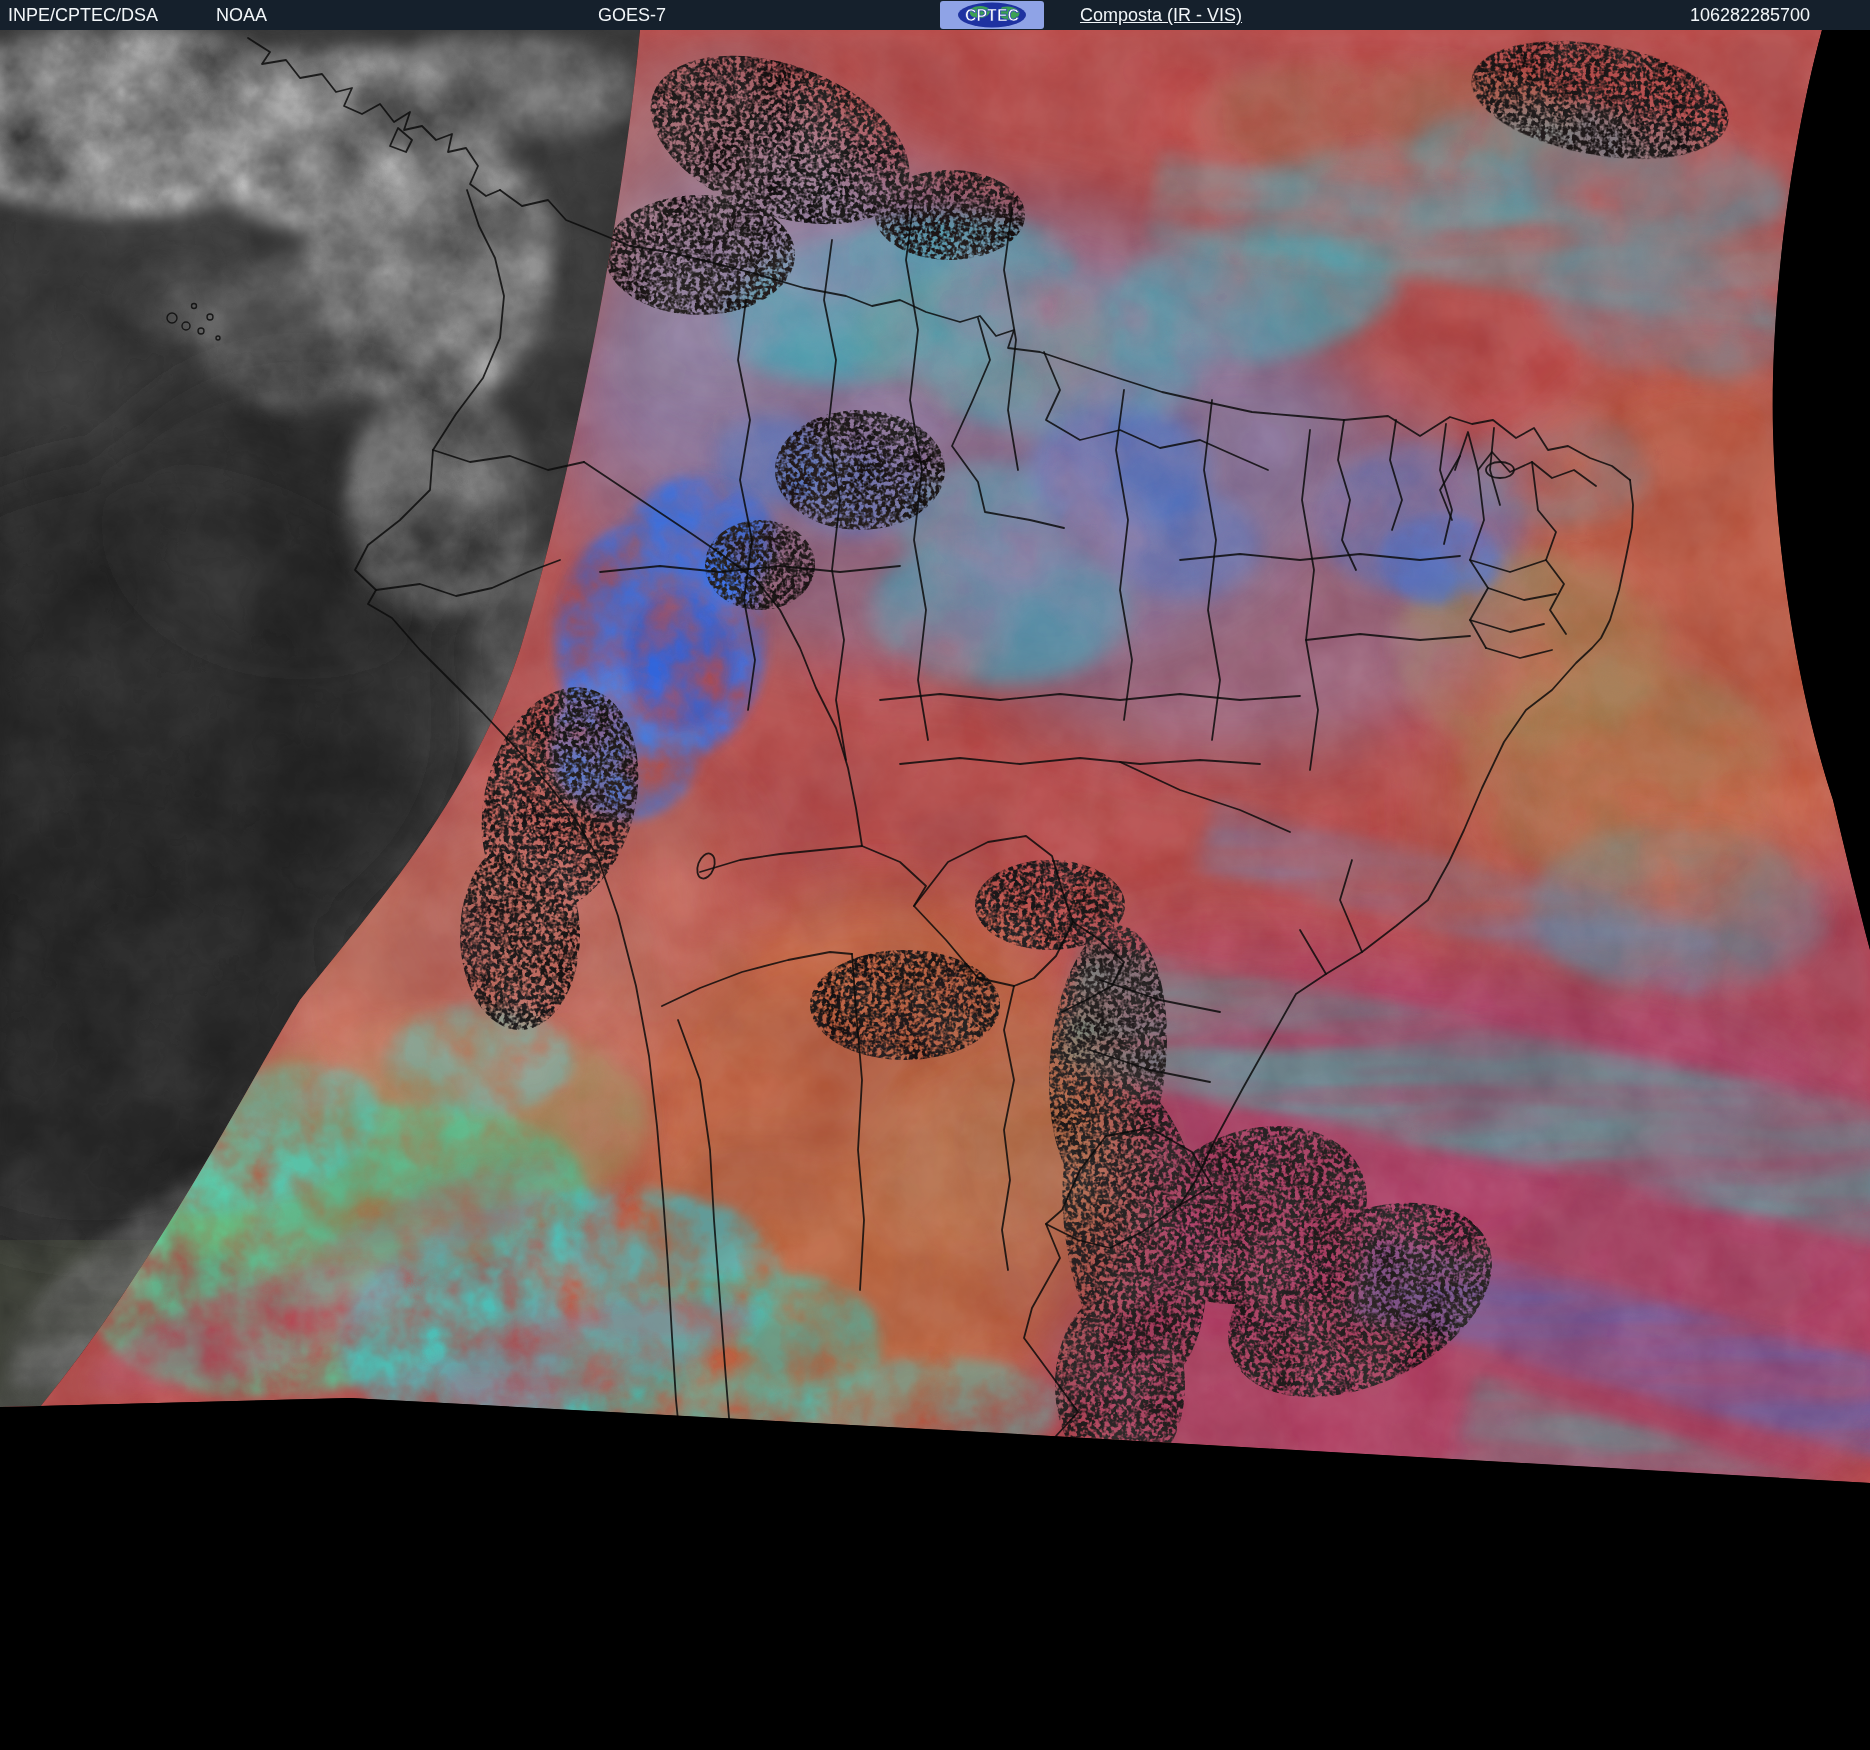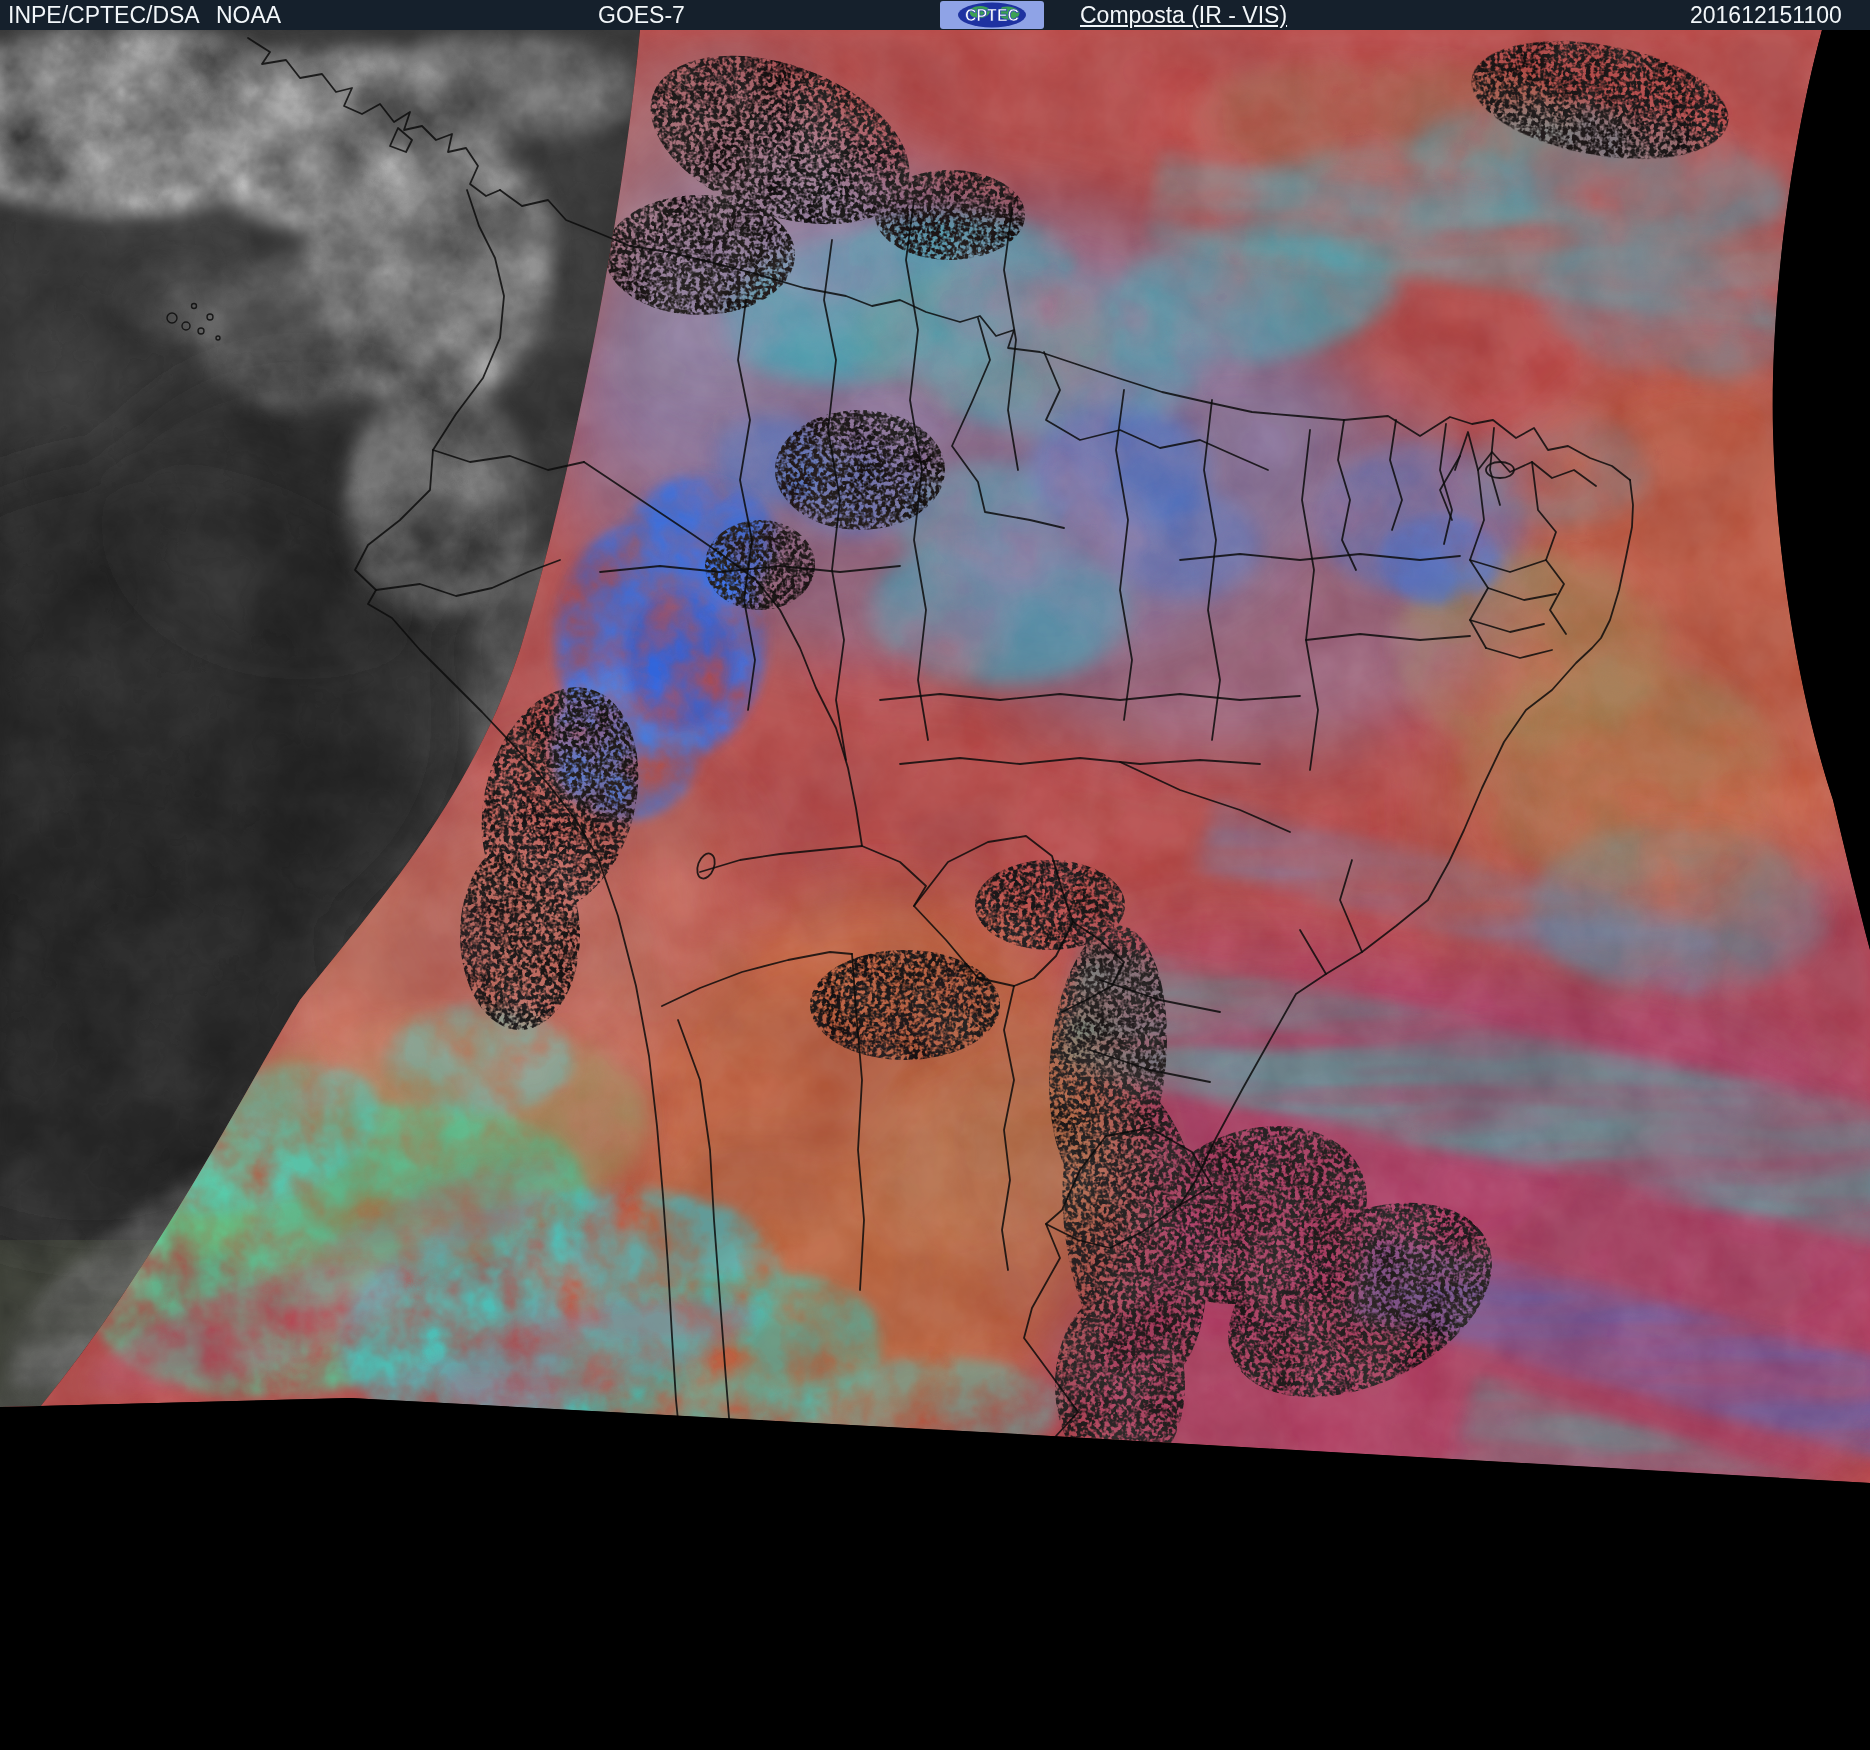--- a/index.html
+++ b/index.html
@@ -1,21 +1,21 @@
 <!DOCTYPE html>
 <html><head>
 <meta charset="utf-8">
 <style>
   html,body{margin:0;padding:0;background:#000;}
   #stage{position:relative;width:1870px;height:1750px;overflow:hidden;background:#000;
          font-family:"Liberation Sans",sans-serif;}
   #satmap{position:absolute;left:0;top:0;}
   #topbar{position:absolute;left:0;top:0;width:1870px;height:30px;background:#15202c;z-index:10;}
   #topbar .lbl{position:absolute;top:0;height:30px;line-height:31px;color:#f2f6f9;
-               font-size:23px;white-space:nowrap;}
+               font-size:18px;white-space:nowrap;}
   #lbl-agency{left:8px;}
   #lbl-noaa{left:216px;}
   #lbl-sat{left:598px;}
   #lbl-product{left:1080px;text-decoration:underline;}
   #lbl-time{left:1690px;}
   #logo{position:absolute;left:940px;top:1px;width:104px;height:28px;z-index:11;}
 </style>
 </head>
 <body>
 
@@ -274,21 +274,21 @@
 
   <path d="M1822,30 C1792,140 1770,300 1773,430 C1776,560 1800,700 1833,800 C1845,850 1858,905 1870,950 L1870,30 Z" fill="#000"></path>
   <path d="M0,1407 L350,1398 L1000,1433 L1870,1483 L1870,1750 L0,1750 Z" fill="#000"></path>
 </svg>
 
 <div id="topbar" style="background: rgb(21, 32, 44);">
   <span id="lbl-agency" class="lbl">INPE/CPTEC/DSA</span>
   <span id="lbl-noaa" class="lbl">NOAA</span>
   <span id="lbl-sat" class="lbl">GOES-7</span>
   <span id="lbl-product" class="lbl">Composta (IR - VIS)</span>
-  <span id="lbl-time" class="lbl">201612151100</span>
+  <span id="lbl-time" class="lbl">106282285700</span>
 </div>
 
 <div id="logo">
   <svg width="104" height="28" viewBox="0 0 104 28">
     <rect x="0" y="0" width="104" height="28" rx="3" fill="#8fa3e6"></rect>
     <ellipse cx="52" cy="14" rx="34" ry="12.5" fill="#1e32a0"></ellipse>
     <path d="M30,8 q8,-5 16,-2 q6,2 3,7 q-4,5 -12,4 q-9,-1 -7,-9 Z M62,6 q10,-2 16,3 q4,4 -2,8 q-7,4 -14,0 q-6,-4 0,-11 Z" fill="#3fae4a" opacity="0.9"></path>
     <text x="52" y="20" text-anchor="middle" font-family="Liberation Sans, sans-serif" font-size="16" font-weight="bold" fill="#ffffff" stroke="#2038a8" stroke-width="0.7">CPTEC</text>
   </svg>
 </div>

